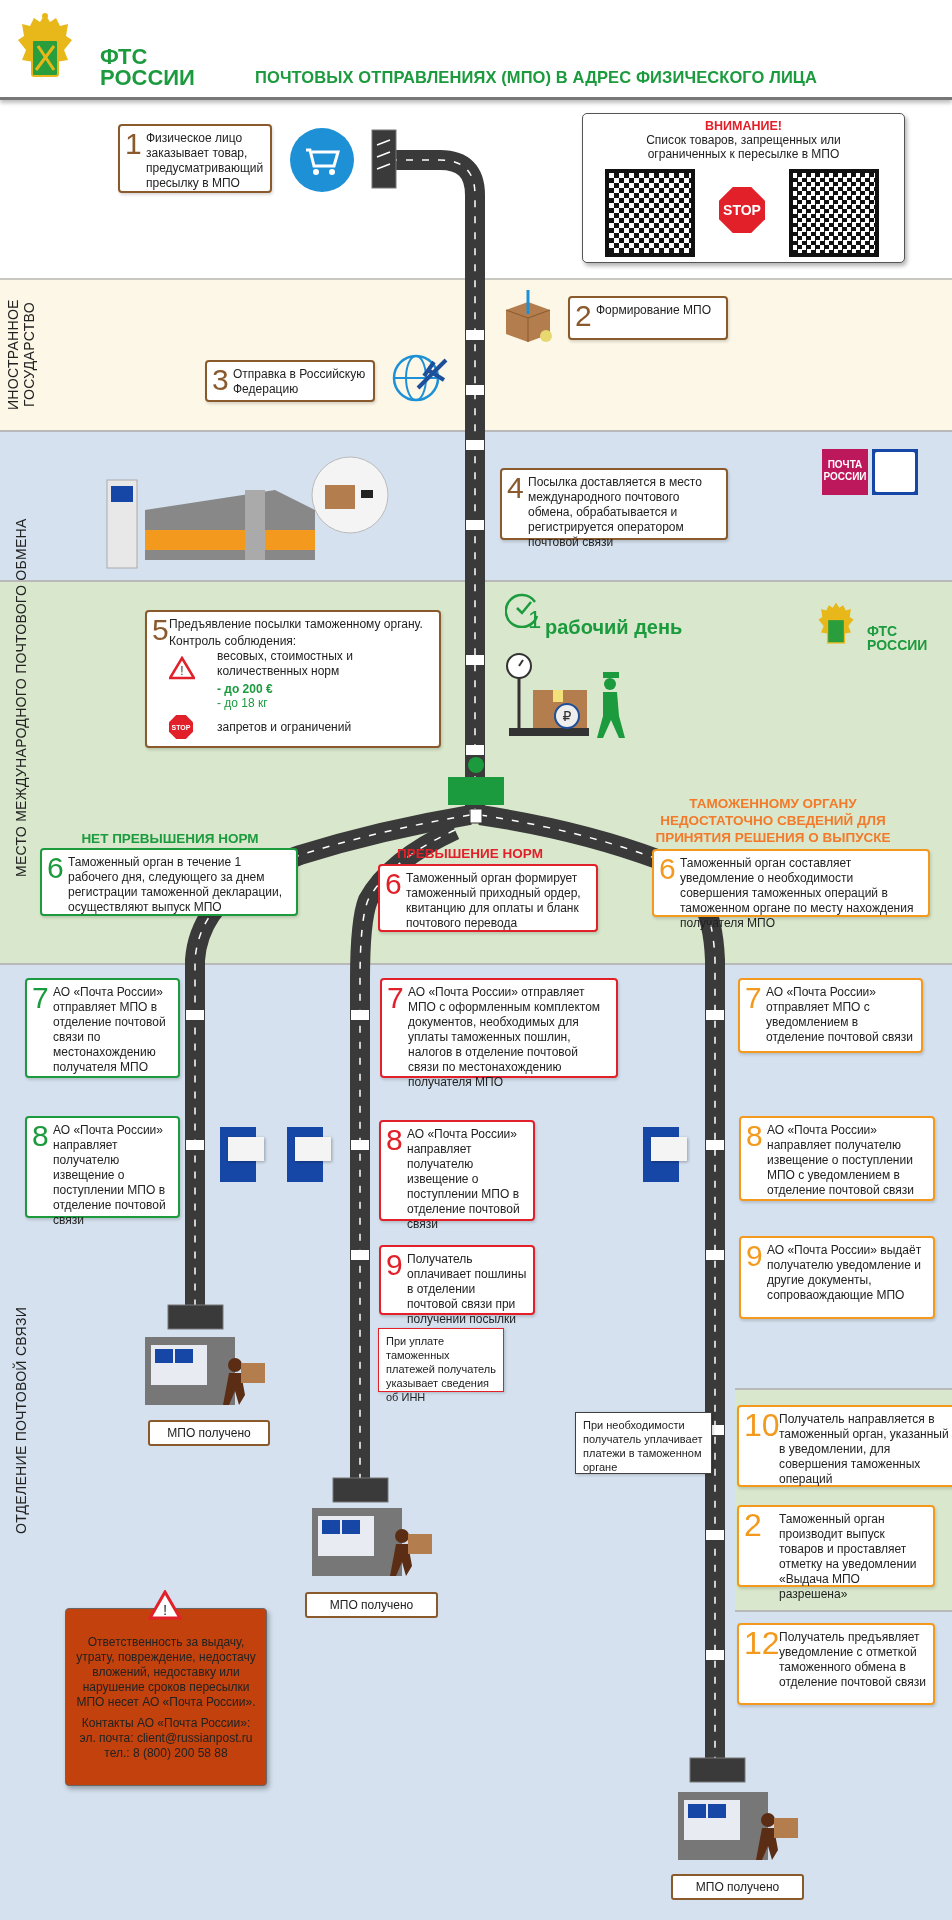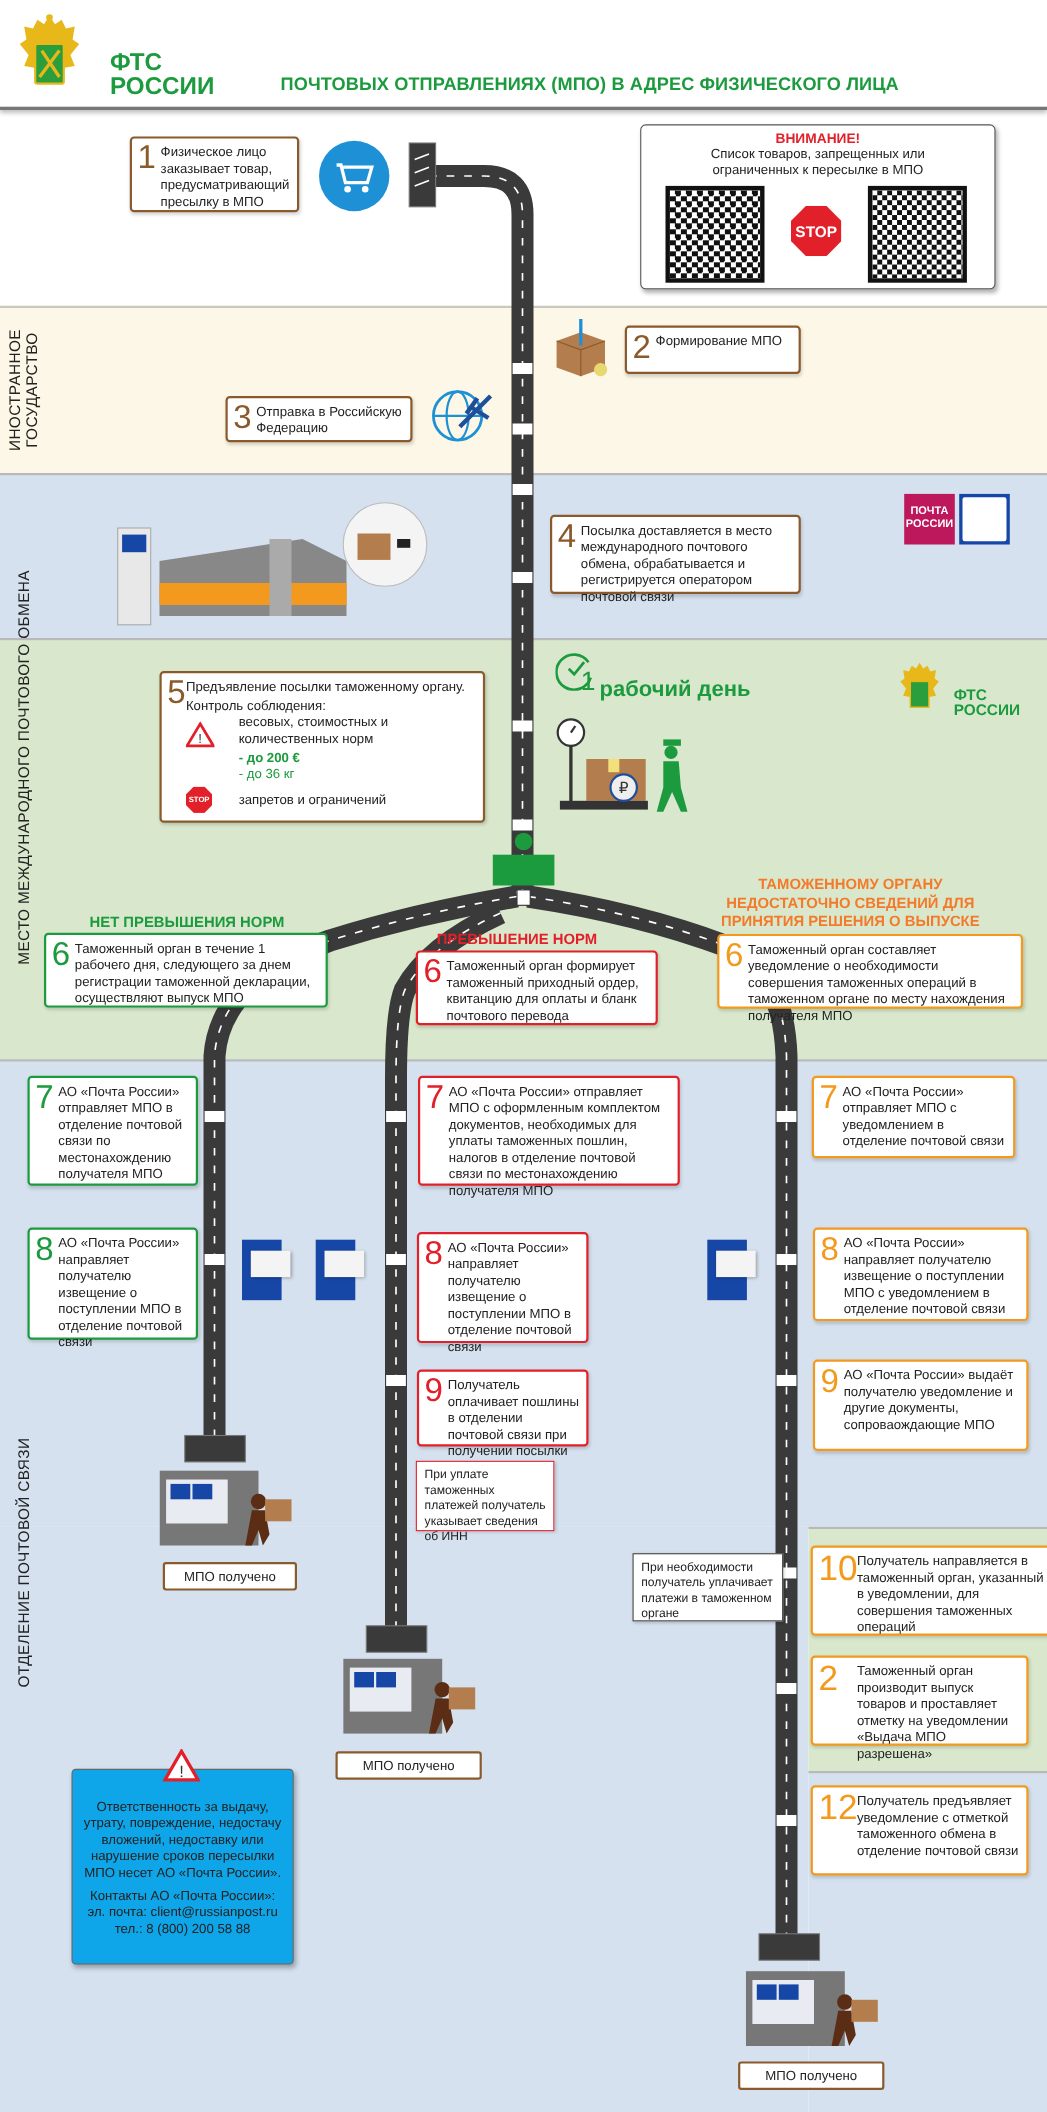--- a/index.html
+++ b/index.html
@@ -175,21 +175,21 @@
 <div class="abs box" style="left:145px;top:610px;width:296px;height:138px;padding-left:22px">
   <span class="num">5</span>
   <div>Предъявление посылки таможенному органу.</div>
   <div style="margin-top:2px">Контроль соблюдения:</div>
   <svg class="abs" style="left:22px;top:44px" width="26" height="24" viewBox="0 0 26 24">
       <path d="M13 2 L25 22 L1 22 Z" fill="#fff" stroke="#e2202a" stroke-width="2.5"></path>
       <text x="13" y="19" font-size="12" text-anchor="middle" fill="#333">!</text>
     </svg>
   <div class="abs" style="left:70px;top:37px;width:140px">весовых, стоимостных и количественных норм</div>
   <div class="abs" style="left:70px;top:70px;color:#1c9a3e;font-weight:bold">- до 200 €</div>
-  <div class="abs" style="left:70px;top:84px;color:#1c9a3e">- до 36 кг</div>
+  <div class="abs" style="left:70px;top:84px;color:#1c9a3e">- до 18 кг</div>
   <div class="abs" style="left:22px;top:103px;width:24px;height:24px;background:#e2202a;clip-path:polygon(30% 0,70% 0,100% 30%,100% 70%,70% 100%,30% 100%,0 70%,0 30%);color:#fff;font-size:7px;font-weight:bold;display:flex;align-items:center;justify-content:center">STOP</div>
   <div class="abs" style="left:70px;top:108px">запретов и ограничений</div>
 </div>
 
 <div class="abs" style="left:505px;top:592px;width:36px;height:36px">
   <svg width="36" height="36" viewBox="0 0 36 36">
       <path d="M30 10 A16 16 0 1 0 32 24" fill="none" stroke="#1c9a3e" stroke-width="2.5"></path>
       <path d="M12 16 L17 21 L26 10" fill="none" stroke="#1c9a3e" stroke-width="2.5"></path>
     </svg>
 </div>
@@ -341,21 +341,21 @@
       <rect x="6" y="10" width="56" height="40" fill="#e8ecf2"></rect>
       <rect x="10" y="14" width="18" height="14" fill="#1747a6"></rect>
       <rect x="30" y="14" width="18" height="14" fill="#1747a6"></rect>
       <circle cx="90" cy="30" r="7" fill="#5a2d14"></circle>
       <path d="M84 38 L96 38 L100 60 L94 70 L90 56 L84 70 L78 70 Z" fill="#5a2d14"></path>
       <rect x="96" y="28" width="24" height="20" fill="#b37d4e"></rect>
     </svg>
 </div>
 <div class="abs mpo-label" style="left:671px;top:1874px;width:133px">МПО получено</div>
 
-<div class="abs" style="left:65px;top:1608px;width:202px;height:178px;background:#0ea5e9;border:1.5px solid #666;border-radius:4px;box-shadow:2px 3px 5px rgba(0,0,0,.3);text-align:center;font-size:12px;line-height:15px;padding:26px 8px 6px">
+<div class="abs" style="left:65px;top:1608px;width:202px;height:178px;background:#c2410c;border:1.5px solid #666;border-radius:4px;box-shadow:2px 3px 5px rgba(0,0,0,.3);text-align:center;font-size:12px;line-height:15px;padding:26px 8px 6px">
   <div>Ответственность за выдачу, утрату, повреждение, недостачу вложений, недоставку или нарушение сроков пересылки МПО несет АО «Почта России».</div>
   <div style="margin-top:6px">Контакты АО «Почта России»:</div>
   <div>эл. почта: client@russianpost.ru</div>
   <div>тел.: 8 (800) 200 58 88</div>
 </div>
 <svg class="abs" style="left:148px;top:1590px" width="34" height="30" viewBox="0 0 34 30">
     <path d="M17 2 L32 28 L2 28 Z" fill="#fff" stroke="#e2202a" stroke-width="3"></path>
     <text x="17" y="25" font-size="15" text-anchor="middle" fill="#333">!</text>
   </svg>
 

